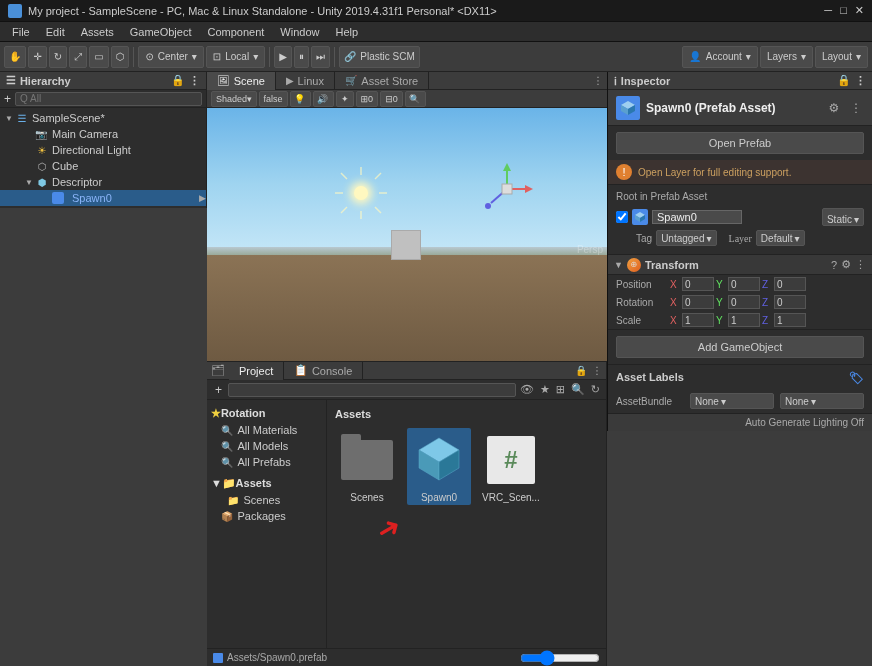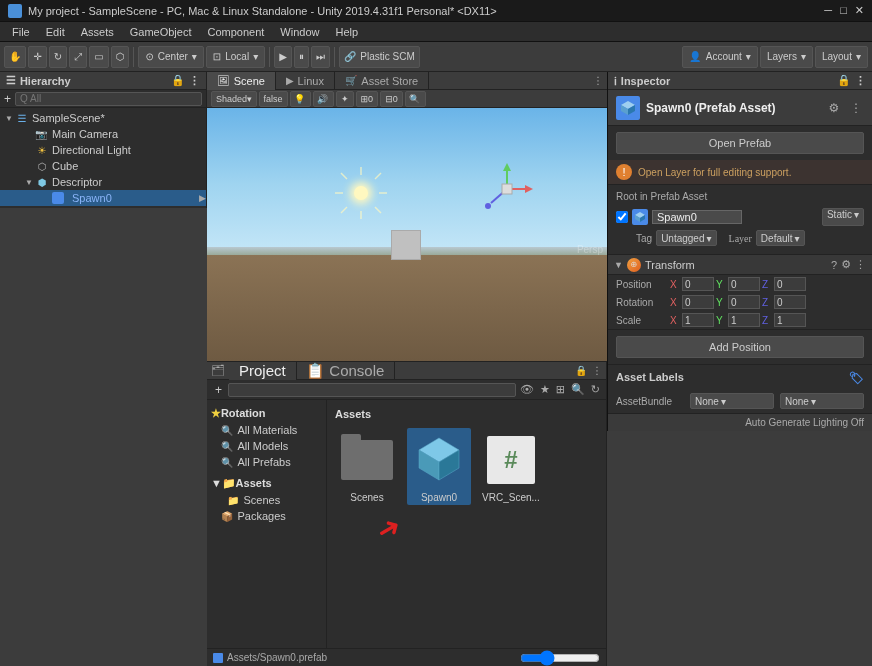--- a/index.html
+++ b/index.html
@@ -303,21 +303,21 @@
       background: #3c3c3c;
       display: flex;
       align-items: center;
       border-bottom: 1px solid #222;
     }
     .project-tab {
       height: 18px;
       padding: 0 10px;
       display: flex;
       align-items: center;
-      font-size: 15px;
+      font-size: 11px;
       cursor: pointer;
       color: #aaa;
       border-right: 1px solid #222;
     }
     .project-tab.active {
       background: #3c3c3c;
       color: #eee;
     }
     #project-toolbar {
       height: 20px;
@@ -569,21 +569,21 @@
     .static-btn {
       height: 18px;
       padding: 0 4px;
       background: #4a4a4a;
       border: 1px solid #555;
       border-radius: 2px;
       color: #ccc;
       font-size: 10px;
       cursor: pointer;
       display: flex;
-      align-items: flex-start;
+      align-items: flex-end;
       gap: 2px;
     }
     #tag-layer-row {
       display: flex;
       align-items: center;
       padding: 2px 0;
       padding-left: 20px;
       gap: 4px;
       font-size: 10px;
       color: #aaa;
@@ -620,21 +620,21 @@
       background: linear-gradient(135deg, #f0a040, #e06020);
       border-radius: 50%;
       display: flex;
       align-items: center;
       justify-content: center;
       font-size: 8px;
     }
     .transform-title {
       flex: 1;
       font-size: 11px;
-      font-weight: normal;
+      font-weight: bold;
       color: #ccc;
     }
     .transform-row {
       height: 18px;
       display: flex;
       align-items: center;
       padding: 0 8px;
       gap: 4px;
       font-size: 10px;
     }
@@ -1254,21 +1254,21 @@
                 </div>
                 <div class="xyz-item">
                   <span class="xyz-letter z-letter">Z</span>
                   <input class="xyz-input" type="text" value="1" style="">
                 </div>
               </div>
             </div>
           </div>
 
           <div id="add-component-btn">
-            <span>Add Position</span>
+            <span>Add GameObject</span>
           </div>
 
           <div id="asset-labels-section">
             <span>Asset Labels</span>
             <span style="float:right;font-size:12px;color:#4a8ae8;cursor:pointer;">🏷</span>
           </div>
           <div id="asset-bundle-row">
             <span class="asset-bundle-label">AssetBundle</span>
             <div class="asset-bundle-dropdown" style="display:flex;align-items:center;gap:2px;">
               <span>None</span>

